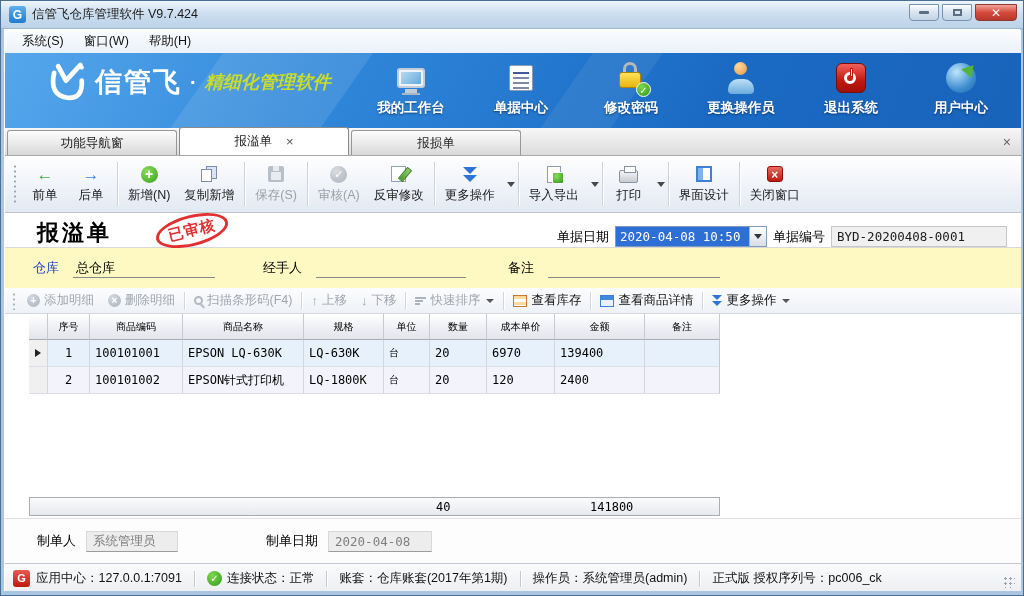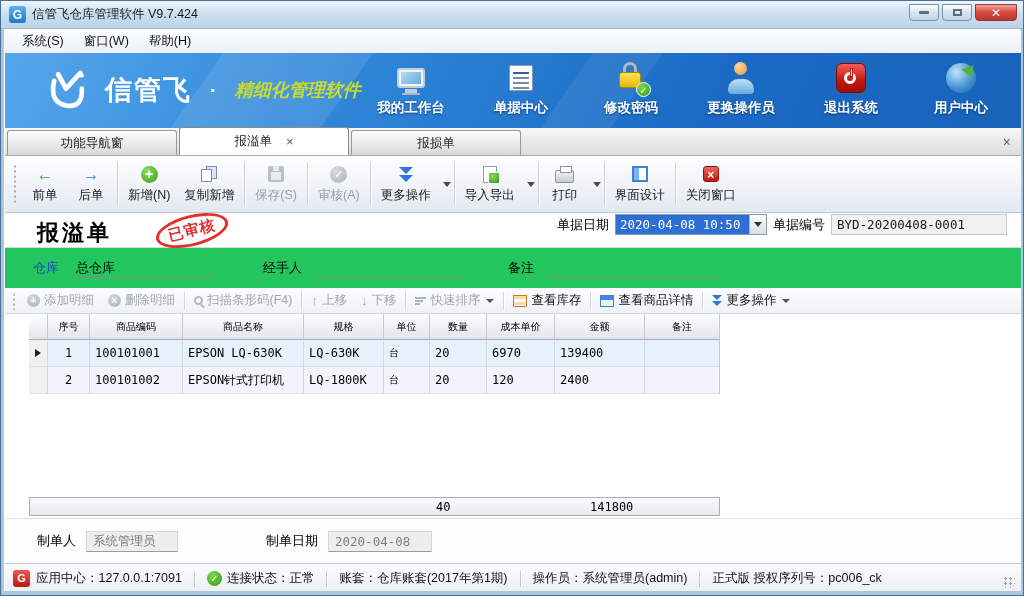--- a/index.html
+++ b/index.html
@@ -27,21 +27,21 @@
   .menubar{ position:absolute; left:4px; top:29px; width:1016px; height:23px;
     background:linear-gradient(#fbfdff,#eaf1f8); display:flex; align-items:center; gap:2px; padding-left:8px; font-size:12.5px;}
   .menu-item{ padding:3px 9px; color:#111; }
 
   
   .banner{ position:absolute; left:4px; top:52px; width:1016px; height:75px;
     background:linear-gradient(115deg,#55a7ec 0%,#2e85d8 35%,#1a6ac4 70%,#1963ba 100%); overflow:hidden;}
   .streak{ position:absolute; background:rgba(255,255,255,.10); transform:skewX(-35deg); }
   .s1{ left:190px; top:-10px; width:150px; height:100px;}
   .s2{ left:560px; top:-10px; width:70px; height:100px; background:rgba(255,255,255,.07);}
-  .brand{ position:absolute; left:40px; top:16px; display:flex; align-items:center; gap:18px;}
+  .brand{ position:absolute; left:40px; top:8px; display:flex; align-items:center; gap:8px;}
   .brand-name{ color:#fff; font-size:27px; font-weight:bold; letter-spacing:2px;}
   .brand-dot{ color:#fff; font-size:20px; font-weight:bold;}
   .brand-tag{ color:#c9dc2a; font-size:18px; font-weight:bold; font-style:italic;}
   .banner-actions{ position:absolute; right:18px; top:8px; display:flex; gap:26px;}
   .baction{ width:84px; display:flex; flex-direction:column; align-items:center; gap:4px; cursor:pointer;}
   .baction .lbl{ color:#fff; font-weight:bold; font-size:13.5px; text-shadow:0 1px 2px rgba(0,30,80,.65); white-space:nowrap;}
   .bicon{ width:34px; height:34px; display:flex; align-items:center; justify-content:center; position:relative;}
   
   .i-monitor .scr{ width:28px; height:20px; border:2px solid #c3cdd9; border-radius:3px; background:linear-gradient(135deg,#bfe0f7,#5da4d8); box-shadow:inset 0 0 0 2px #eef4fa;}
   .i-monitor .std{ position:absolute; bottom:2px; left:11px; width:12px; height:4px; background:#c3cdd9; }
@@ -105,29 +105,29 @@
   .print-ic:before{ content:""; position:absolute; left:4px; top:-5px; width:10px; height:5px; background:#fff; border:1px solid #8a929c;}
   .design-ic{ width:16px; height:16px; border:2px solid #3f7fd6; background:#fff; position:relative;}
   .design-ic:after{ content:""; position:absolute; left:0; top:0; width:5px; height:12px; background:#7fb3ec;}
   .closewin-ic{ width:16px; height:16px; border-radius:3px; background:linear-gradient(#e96a60,#c01810); color:#fff; font-weight:bold; font-size:12px; line-height:16px; text-align:center; border:1px solid #8d0f07;}
 
   
   .formhead{ position:absolute; left:4px; top:212px; width:1016px; height:35px; background:#fff; border-bottom:1px solid #d9d9d9;}
   .form-title{ position:absolute; left:32px; top:5px; font-size:22px; font-weight:bold; color:#000; letter-spacing:3px;}
   .stamp{ position:absolute; left:150px; top:2px; transform:rotate(-14deg); border:3px solid #e23030; border-radius:50%;
     color:#e23030; font-size:15px; font-weight:bold; padding:3px 10px; letter-spacing:1px; background:rgba(255,255,255,.1);}
-  .fh-right{ position:absolute; right:14px; top:1px; display:flex; align-items:center; gap:6px; font-size:13px;}
+  .fh-right{ position:absolute; right:14px; top:13px; display:flex; align-items:center; gap:6px; font-size:13px;}
   .datefield{ width:152px; height:21px; border:1px solid #7f9db9; background:#fff; display:flex;}
   .datefield .val{ flex:1; background:#2e6fd6; color:#fff; font-family:"DejaVu Sans Mono",monospace; font-size:12.5px; line-height:19px; padding-left:4px;}
   .datefield .drop{ width:17px; background:linear-gradient(#fdfdfd,#d9dee5); border-left:1px solid #aab6c4; display:flex; align-items:center; justify-content:center;}
   .datefield .drop i{ width:0;height:0;border-left:4px solid transparent;border-right:4px solid transparent;border-top:5px solid #333;}
   .nofield{ width:176px; height:21px; background:#f0f0f0; border:1px solid #c6c6c6; font-family:"DejaVu Sans Mono",monospace; font-size:12.5px; line-height:19px; padding-left:5px; color:#1a1a1a;}
 
   
-  .fieldrow{ position:absolute; left:4px; top:247px; width:1016px; height:40px; background:#22c55e; display:flex; align-items:center; padding-left:28px; font-size:13px;}
+  .fieldrow{ position:absolute; left:4px; top:247px; width:1016px; height:40px; background:#fef9c3; display:flex; align-items:center; padding-left:28px; font-size:13px;}
   .flabel{ color:#000; }
   .flabel.blue{ color:#1a3fd0; }
   .fval{ border-bottom:1px solid #8a8a8a; height:19px; font-size:13px; padding:0 3px; margin-left:14px;}
   .w1{ width:142px;} .w2{ width:150px;} .w3{ width:172px;}
   .gap1{ margin-left:48px;} .gap2{ margin-left:42px;}
 
   
   .dtoolbar{ position:absolute; left:4px; top:287px; width:1016px; height:26px;
     background:linear-gradient(#fcfdfe,#eef1f6); border-bottom:1px solid #d4d7dc; display:flex; align-items:center; font-size:12.5px; padding-left:4px;}
   .dtdrag{ width:5px; height:18px; margin:0 3px; background-image:radial-gradient(circle,#aab2bc 1px,transparent 1.2px); background-size:4px 5px; background-repeat:repeat-y;}
@@ -328,20 +328,26 @@
         </div>
       <span>保存(S)</span>
     </div>
     <div class="tsep"></div>
     <div class="tbtn disabled">
       <div class="ticon">
           <div class="chk-c">✓</div>
         </div>
       <span>审核(A)</span>
     </div>
+    <div class="tbtn">
+      <div class="ticon">
+          <div class="edit-ic"></div>
+        </div>
+      <span>反审修改</span>
+    </div>
     <div class="tsep"></div>
     <div class="btn-with-caret">
       <div class="tbtn">
         <div class="ticon">
             <div class="chev2">
               <i></i>
               <i></i>
             </div>
           </div>
         <span>更多操作</span>

